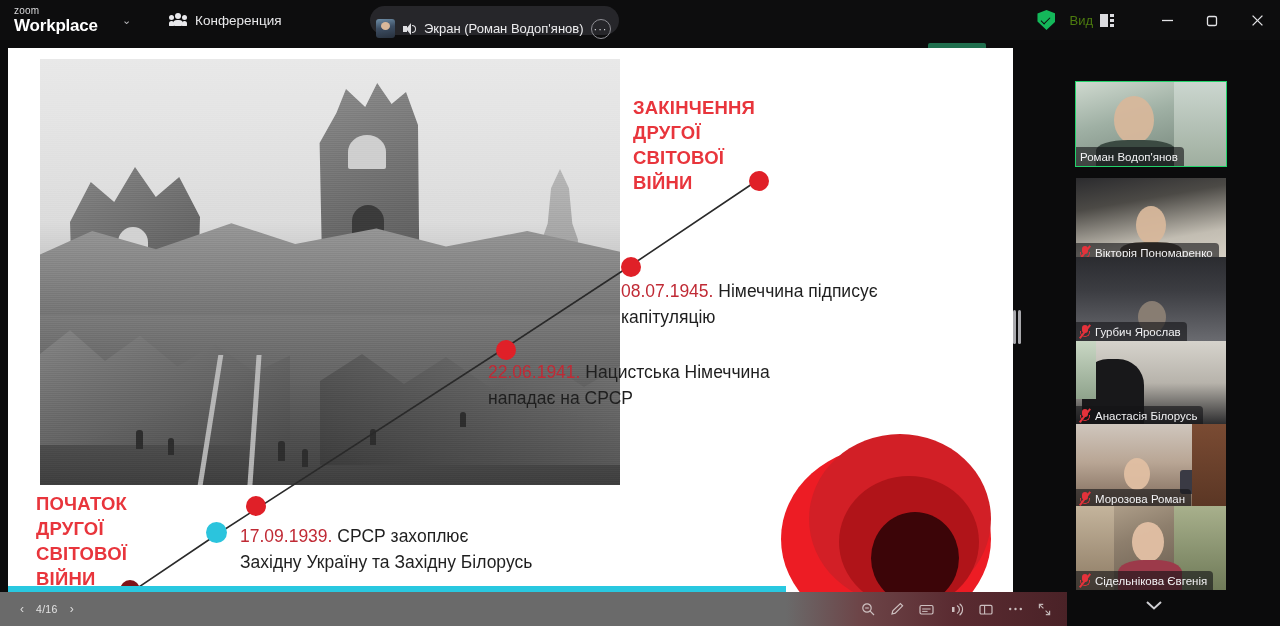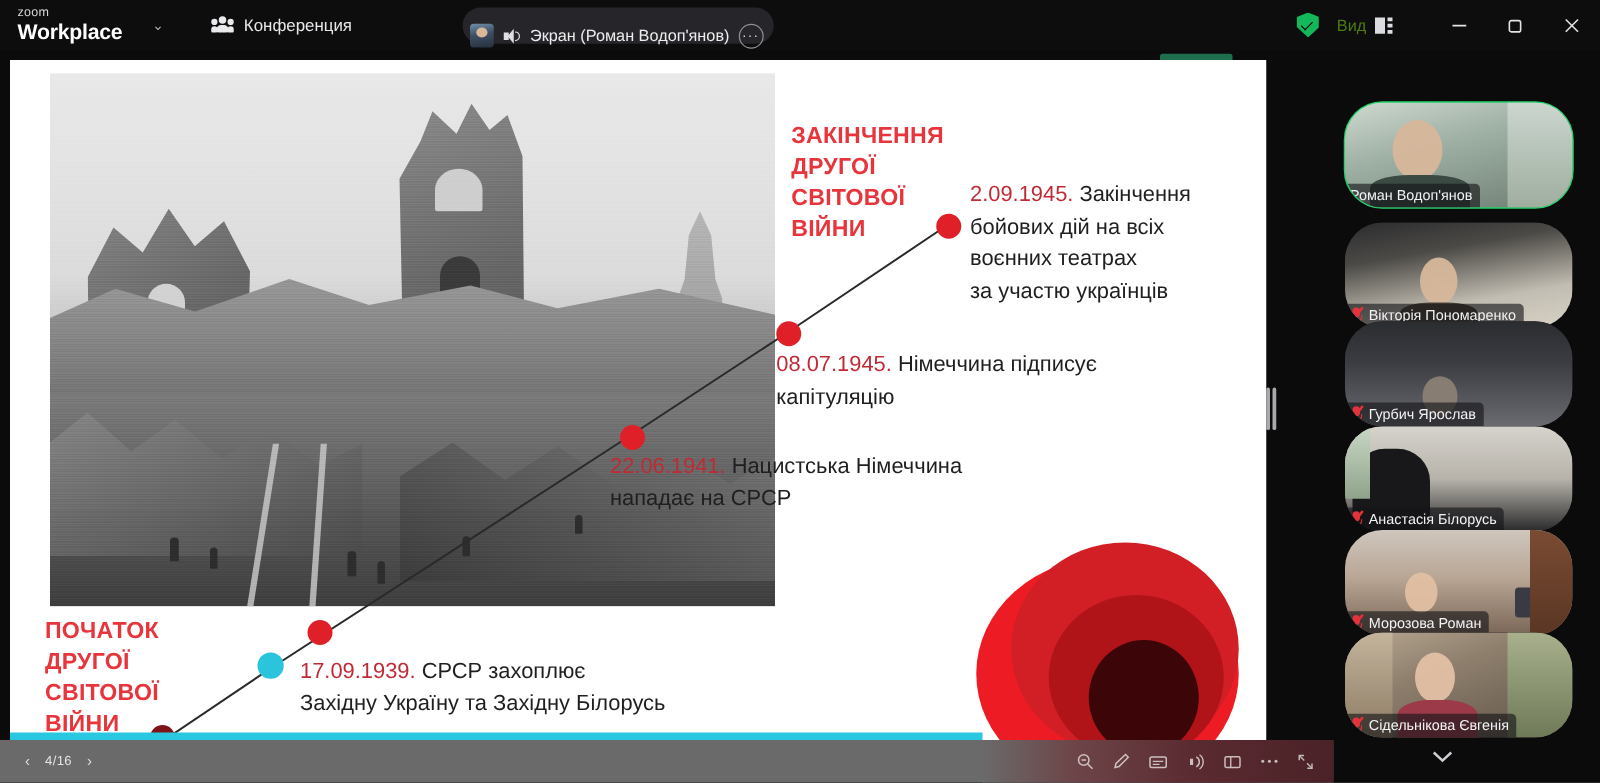--- a/index.html
+++ b/index.html
@@ -185,22 +185,22 @@
   
   #rail {
     position:absolute; right:0; top:40px; width:213px; height:586px; background:#0b0b0c;
   }
   #drag-handle { position:absolute; left:1012px; top:310px; width:11px; height:34px; z-index:6;}
   #drag-handle i { position:absolute; top:0; width:3px; height:34px; background:#a9a9ad; border-radius:2px; }
   #drag-handle i.l { left:1px; }
   #drag-handle i.r { left:6px; }
 
   .tile {
-    position:absolute; left:1076px; width:182px; height:84px;
-    overflow:hidden; background:#202024;border-radius:30px;
+    position:absolute; left:1076px; width:150px; height:84px;
+    overflow:hidden; background:#202024;
   }
   .tile.active { outline: 2.5px solid #22d36a; outline-offset:-1px; }
   .tile .bg { position:absolute; inset:0; }
   .tile .namebar {
     position:absolute; left:0; bottom:0; height:19px;
     display:flex; align-items:center; gap:4px; padding:0 6px 0 4px;
     background: rgba(20,20,22,.62); border-radius:0 4px 0 0;
     max-width:100%;
   }
   .tile .nm { color:#f2f2f4; font-size:11.5px; white-space:nowrap; }
@@ -346,27 +346,20 @@
     <div class="hdr" style="left:625px; top:47px; width:140px; white-space:pre-line;">ЗАКІНЧЕННЯ
 ДРУГОЇ
 СВІТОВОЇ
 ВІЙНИ</div>
 
     <div class="hdr" style="left:28px; top:443px; width:150px; white-space:pre-line;">ПОЧАТОК
 ДРУГОЇ
 СВІТОВОЇ
 ВІЙНИ</div>
 
-    <div class="evt" style="left:768px; top:95px; width:240px;">
-      <span class="d">2.09.1945.</span>
-      <span style="white-space:pre-line;">Закінчення
-бойових дій на всіх
-воєнних театрах
-за участю українців</span>
-    </div>
 
     <div class="evt" style="left:613px; top:231px; width:340px;">
       <span class="d">08.07.1945.</span>
       <span style="white-space:pre-line;">Німеччина підписує
 капітуляцію</span>
     </div>
 
     <div class="evt" style="left:480px; top:312px; width:350px;">
       <span class="d">22.06.1941.</span>
       <span style="white-space:pre-line;">Нацистська Німеччина

